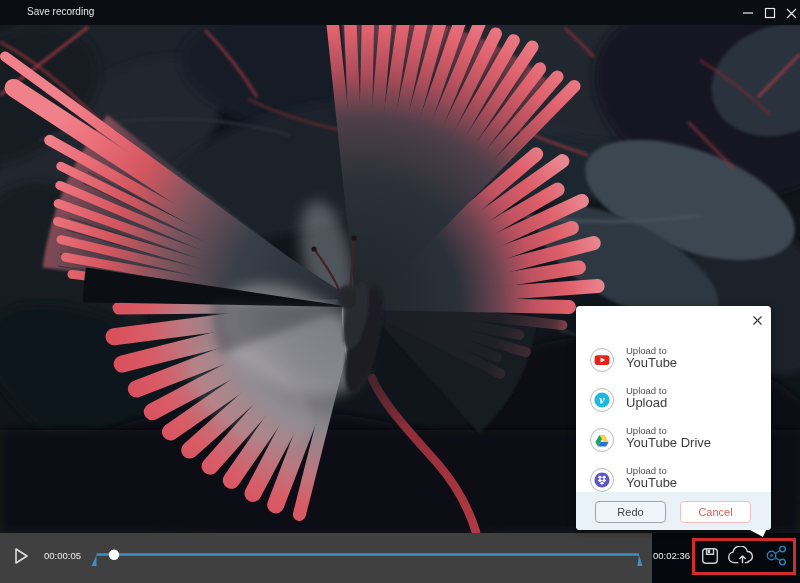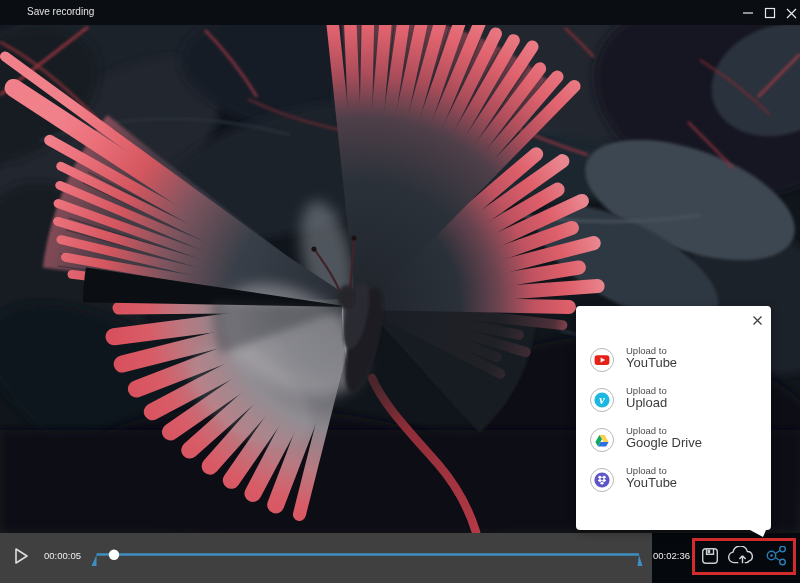--- a/index.html
+++ b/index.html
@@ -328,27 +328,31 @@
   <div class="row" style="top:106px">
     <div class="circ">
           <svg width="22" height="22" style="position:absolute;left:0px;top:0px">
       <g transform="translate(11,11.6) scale(0.92) translate(-11,-11.6)">
       <polygon points="8.2,5.4 13.8,5.4 18.2,13.2 12.6,13.2" fill="#ffcf48"></polygon>
       <polygon points="8.2,5.4 3.8,13.2 6.6,17.9 11,10.2" fill="#11a860"></polygon>
       <polygon points="9.4,13.2 18.2,13.2 15.4,17.9 6.6,17.9" fill="#2a6fe0"></polygon>
       </g>
     </svg>
         </div>
-    <div class="lbl">Upload to<br><b>Google Drive</b></div>
+    <div class="lbl">Upload to<br><b>YouTube Drive</b></div>
   </div>
   <div class="row" style="top:146px">
     <div class="circ">
           <svg width="22" height="22" style="position:absolute;left:0px;top:0px">
             <circle cx="11" cy="11" r="7.6" fill="#5d55c8"></circle>
       <path d="M8.9,6.499999999999999 L11.100000000000001,8.2 L8.9,9.899999999999999 L6.7,8.2 Z M13.1,6.499999999999999 L15.3,8.2 L13.1,9.899999999999999 L10.899999999999999,8.2 Z M8.9,9.8 L11.100000000000001,11.5 L8.9,13.2 L6.7,11.5 Z M13.1,9.8 L15.3,11.5 L13.1,13.2 L10.899999999999999,11.5 Z M11,12.6 L13.2,14.2 L11,15.799999999999999 L8.8,14.2 Z" fill="#fff"></path>
     </svg>
         </div>
     <div class="lbl">Upload to<br><b>YouTube</b></div>
   </div>
+  <div class="foot">
+    <div class="btn redo">Redo</div>
+    <div class="btn cancel">Cancel</div>
+  </div>
   <svg style="position:absolute;left:172px;top:224px" width="20" height="8">
         <polygon points="2,0 18,0 15,7" fill="#fff"></polygon>
       </svg>
 </div>
 </div>
 </body></html>

